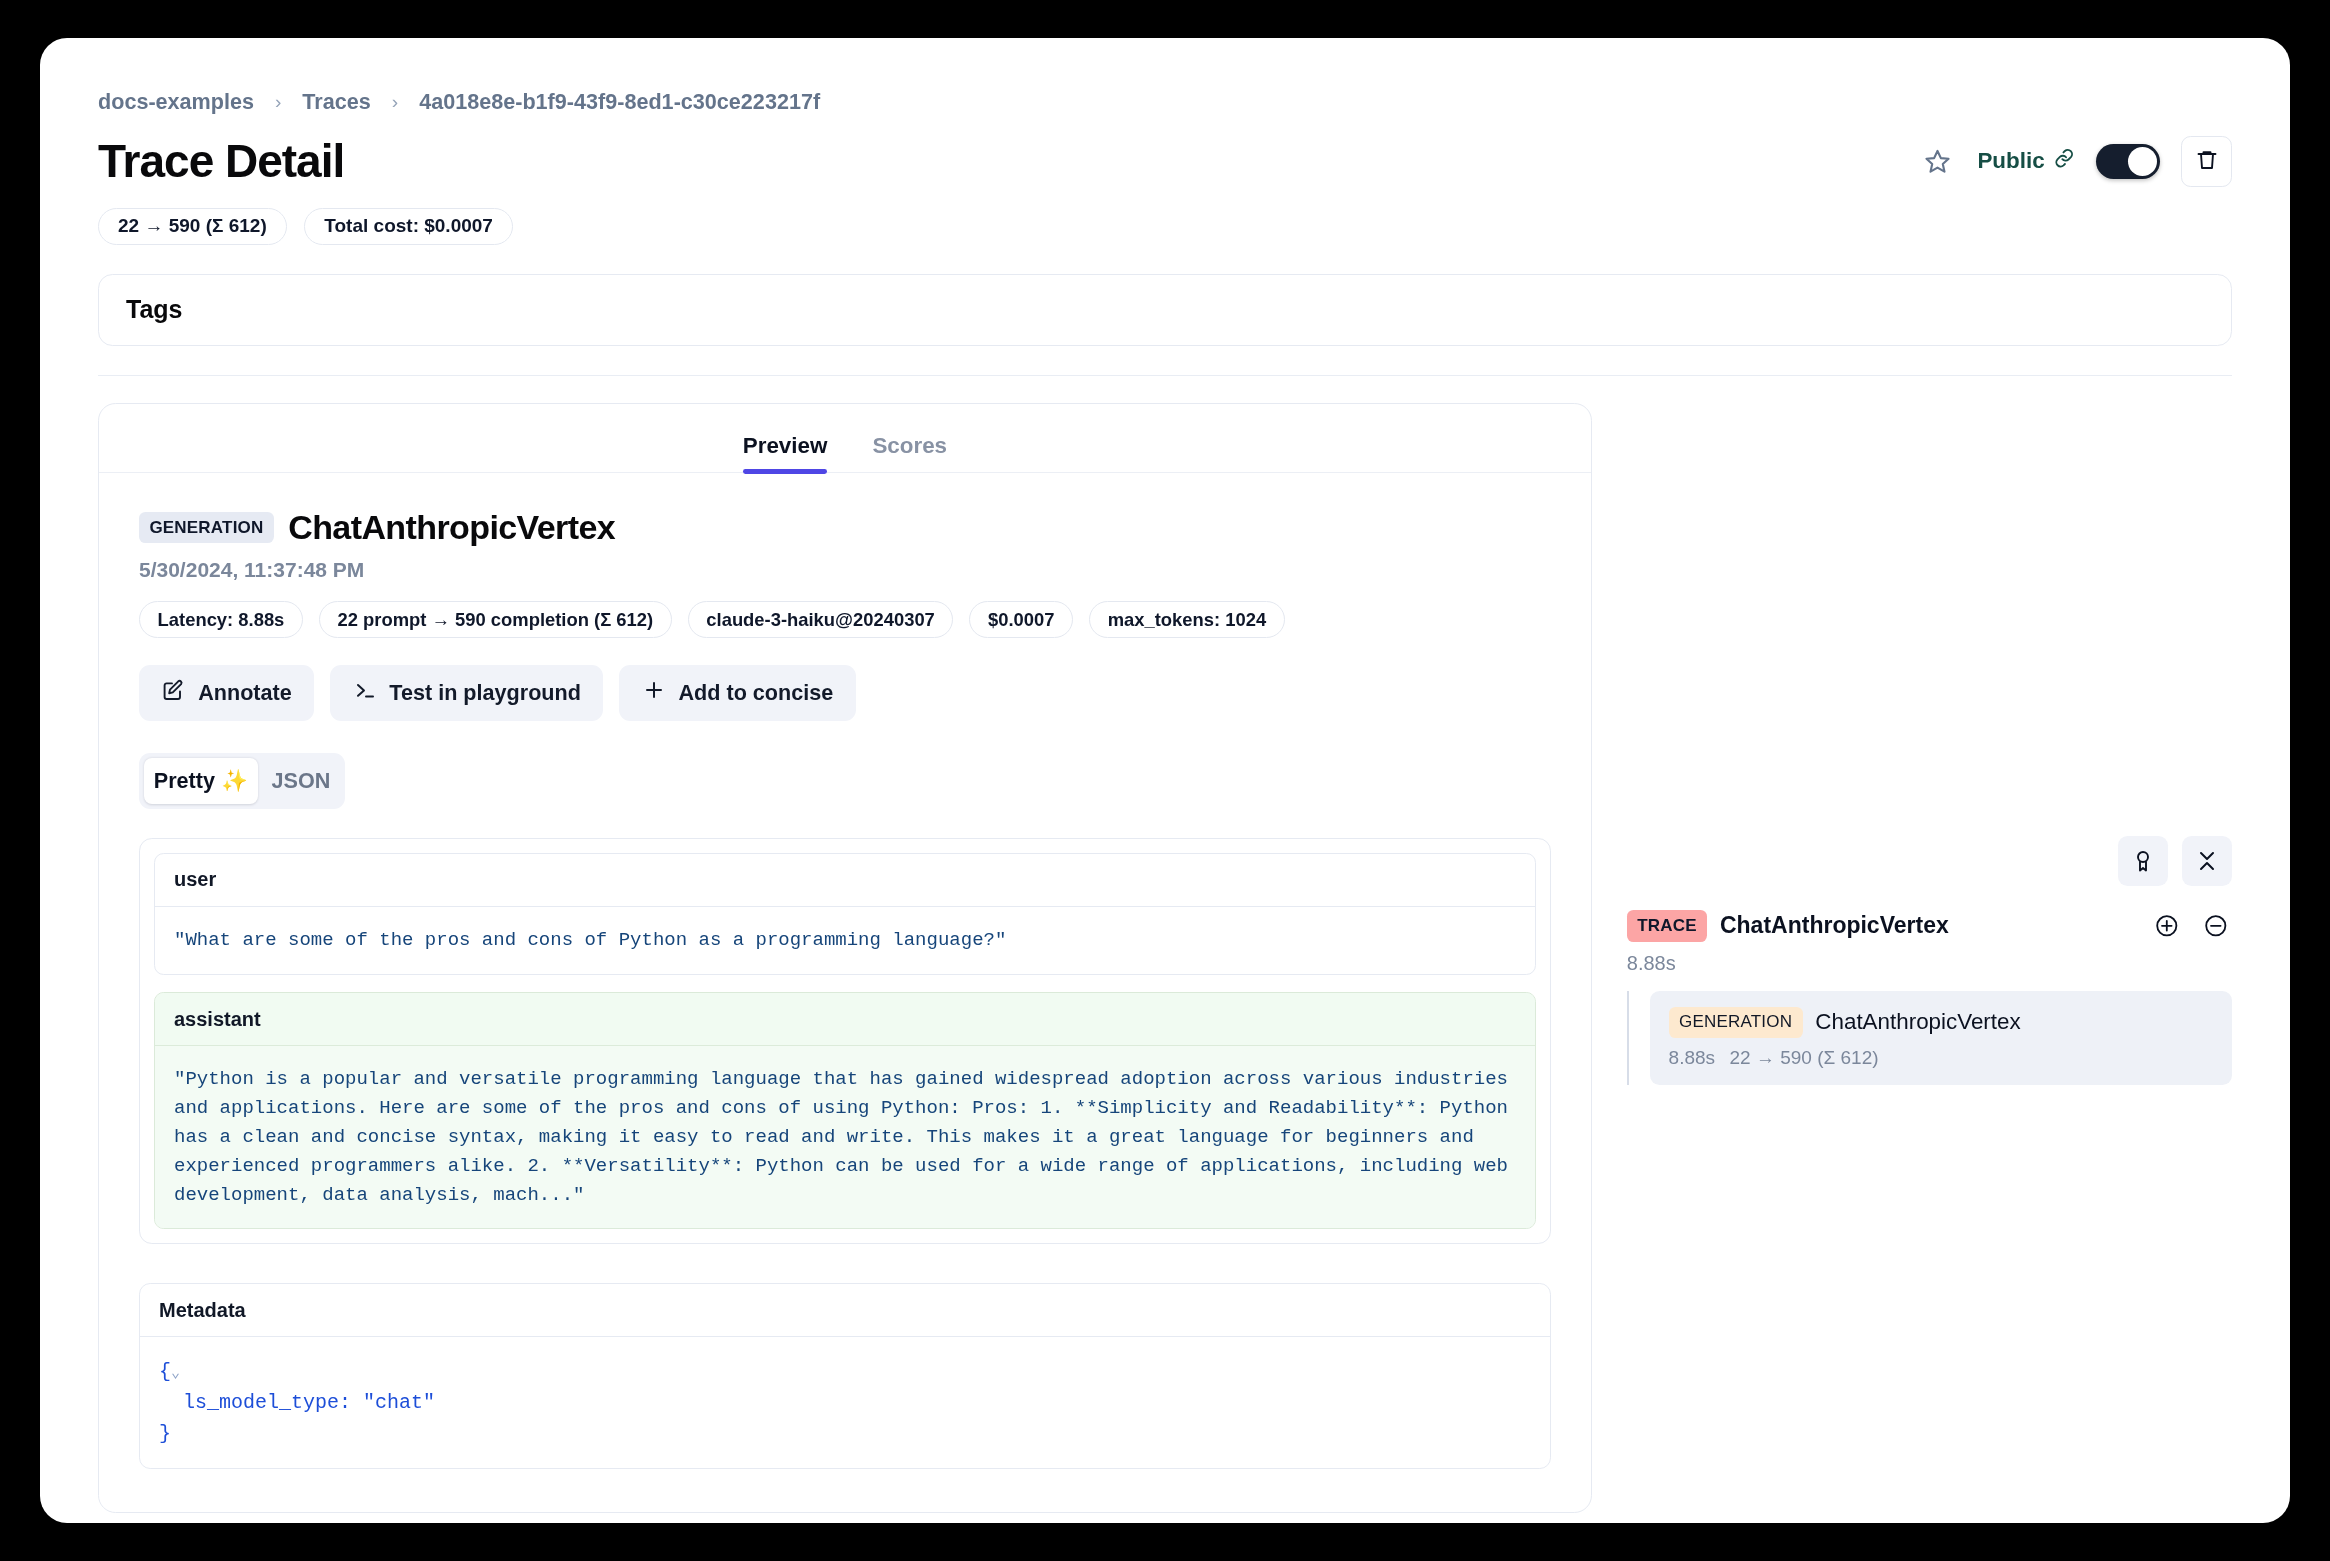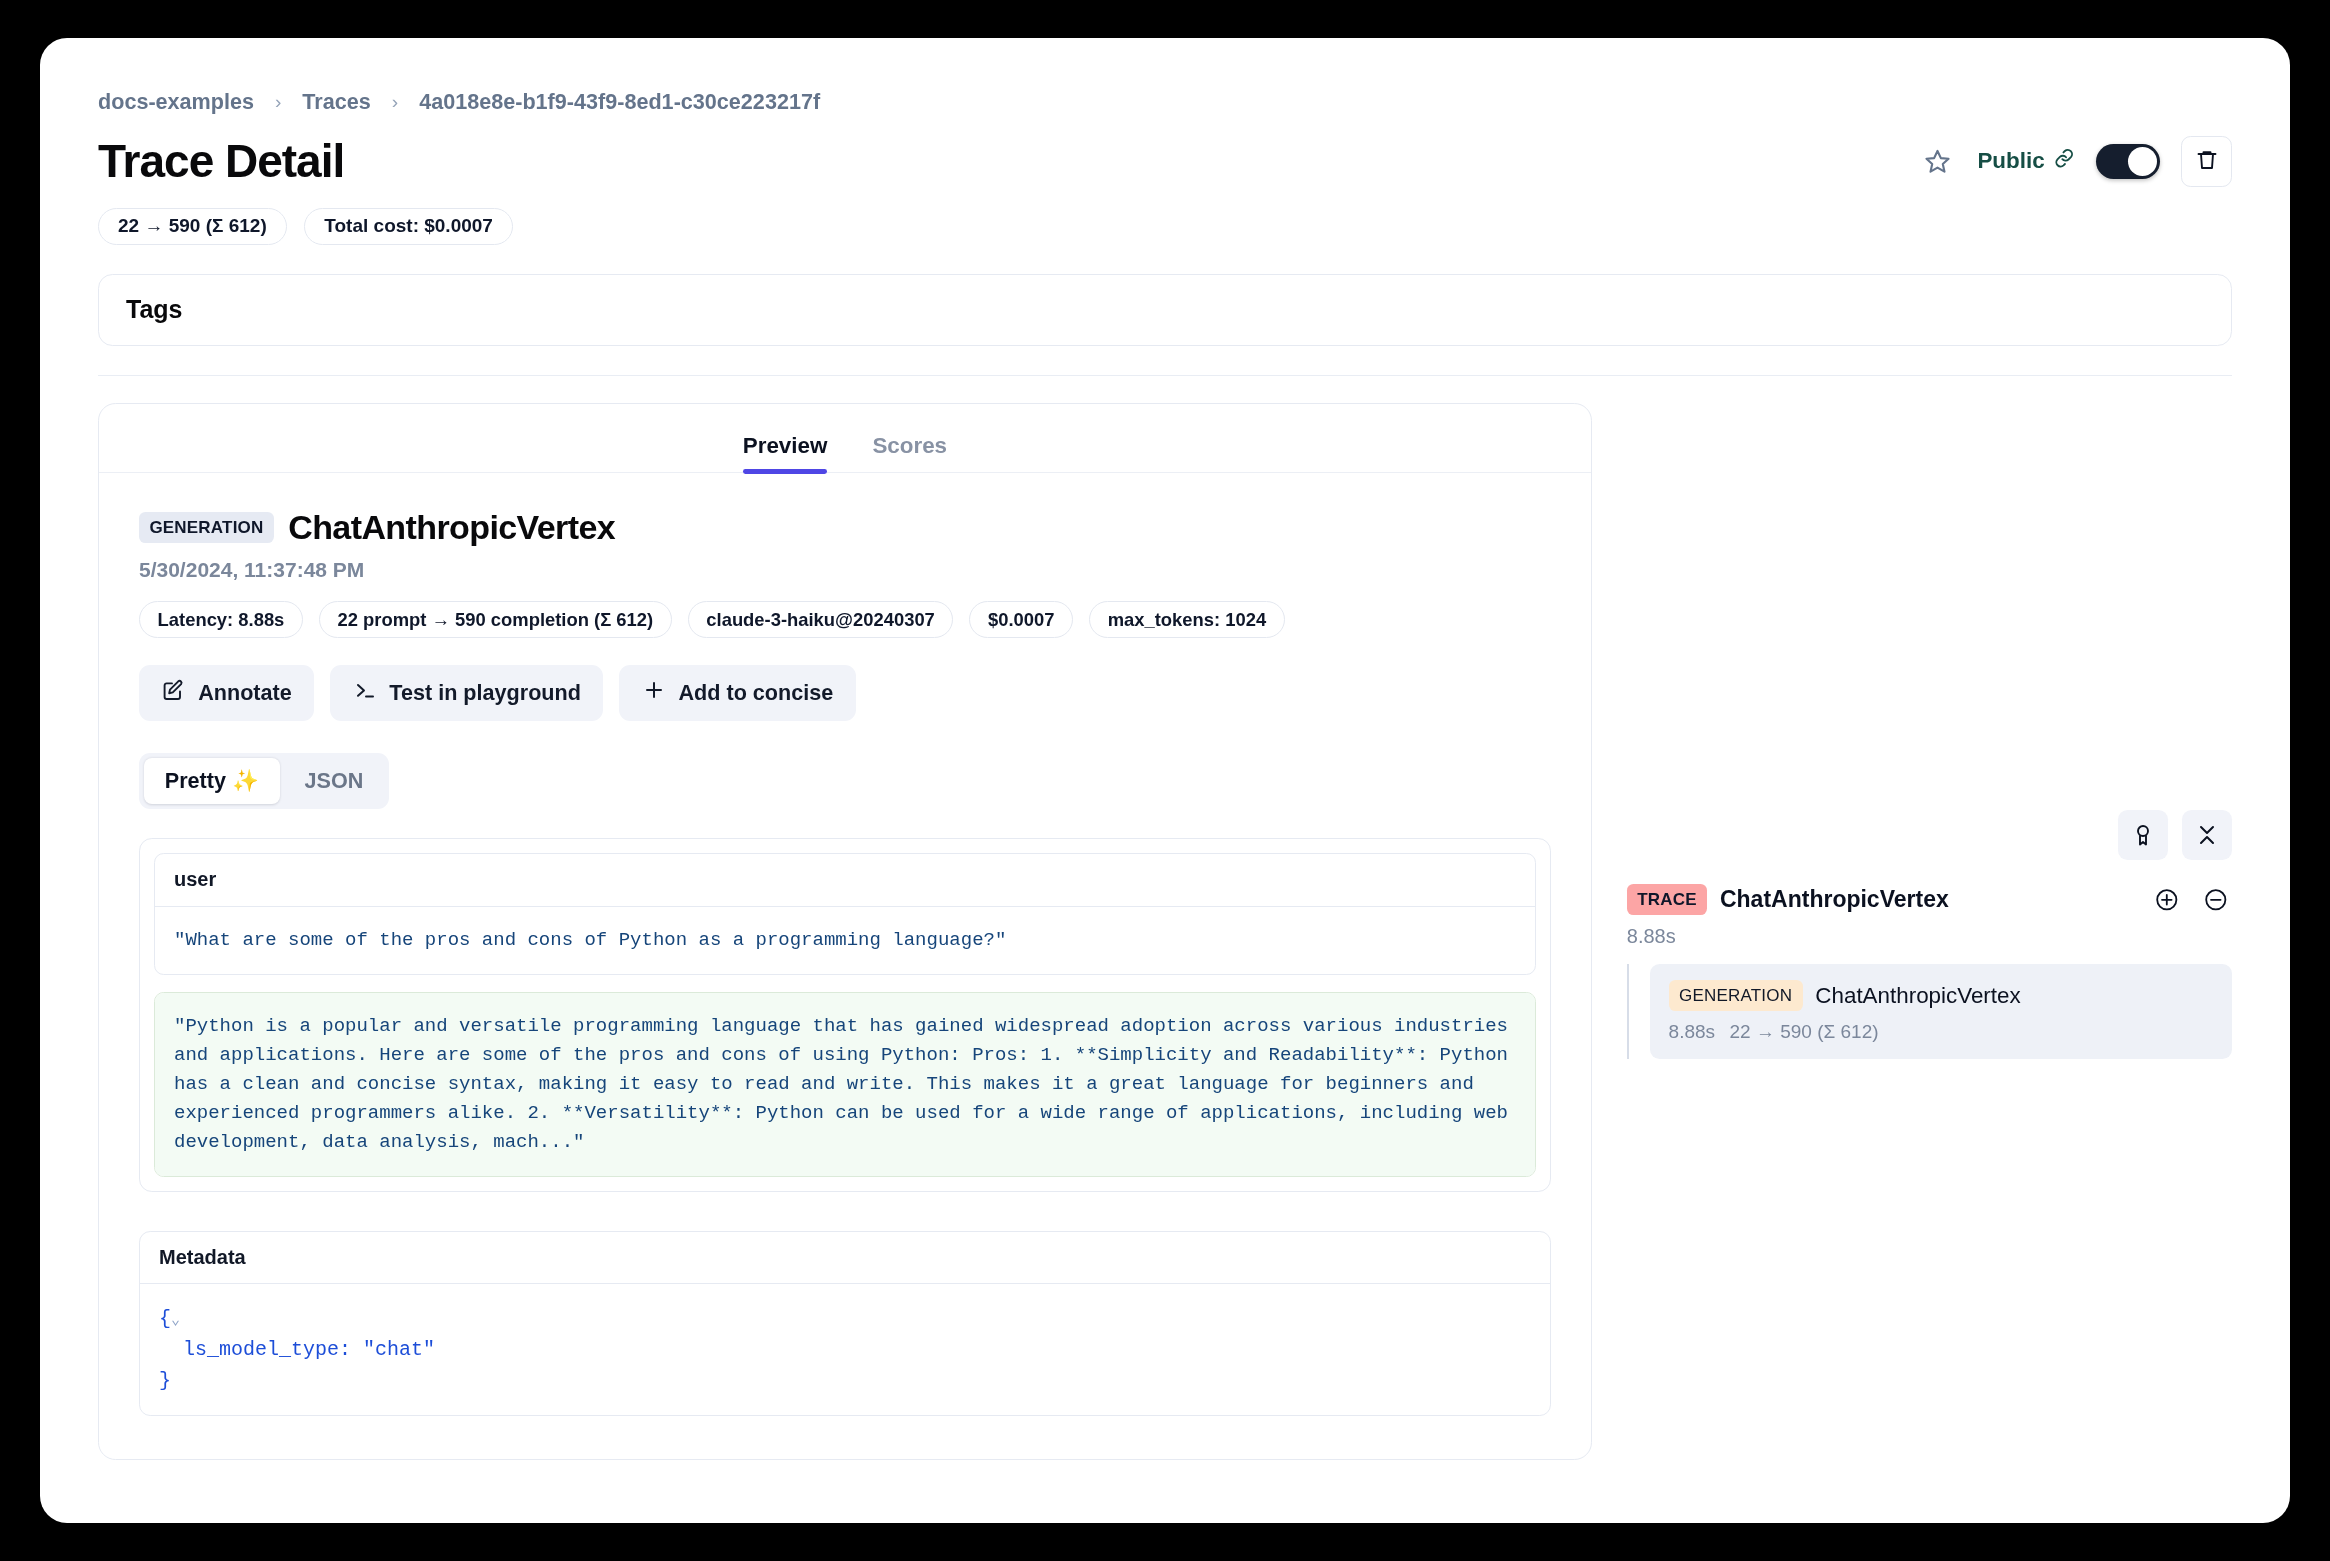--- a/index.html
+++ b/index.html
@@ -259,21 +259,21 @@
     background: #f1f3f9;
     border-radius: 11.2px;
     padding: 4.8px;
     gap: 3.2px;
   }
   .format-opt {
     border: none;
     background: none;
     border-radius: 8px;
     height: 46px;
-    padding: 0 21px;
+    padding: 0 10px;
     font-size: 21.6px;
     font-weight: 600;
     color: #6b7689;
     cursor: pointer;
     font-family: inherit;
     display: flex;
     align-items: center;
     gap: 6.4px;
   }
   .format-opt.active {
@@ -555,20 +555,21 @@
             </button>
             <button class="format-opt">JSON</button>
           </div>
 
           <div class="io-wrap">
             <div class="msg user">
               <div class="msg-head">user</div>
               <div class="msg-body">"What are some of the pros and cons of Python as a programming language?"</div>
             </div>
             <div class="msg assistant">
+              <div class="msg-head">assistant</div>
               <div class="msg-body">"Python is a popular and versatile programming language that has gained widespread adoption across various industries and applications. Here are some of the pros and cons of using Python: Pros: 1. **Simplicity and Readability**: Python has a clean and concise syntax, making it easy to read and write. This makes it a great language for beginners and experienced programmers alike. 2. **Versatility**: Python can be used for a wide range of applications, including web development, data analysis, mach..."</div>
             </div>
           </div>
 
           <div class="meta-block">
             <div class="meta-head">Metadata</div>
             <div class="meta-json">
               <div><span class="json-brace">{</span><span class="json-chevron">⌄</span></div>
               <div>&nbsp;&nbsp;<span class="json-key">ls_model_type:</span> <span class="json-str">"chat"</span></div>
               <div class="json-brace">}</div>

